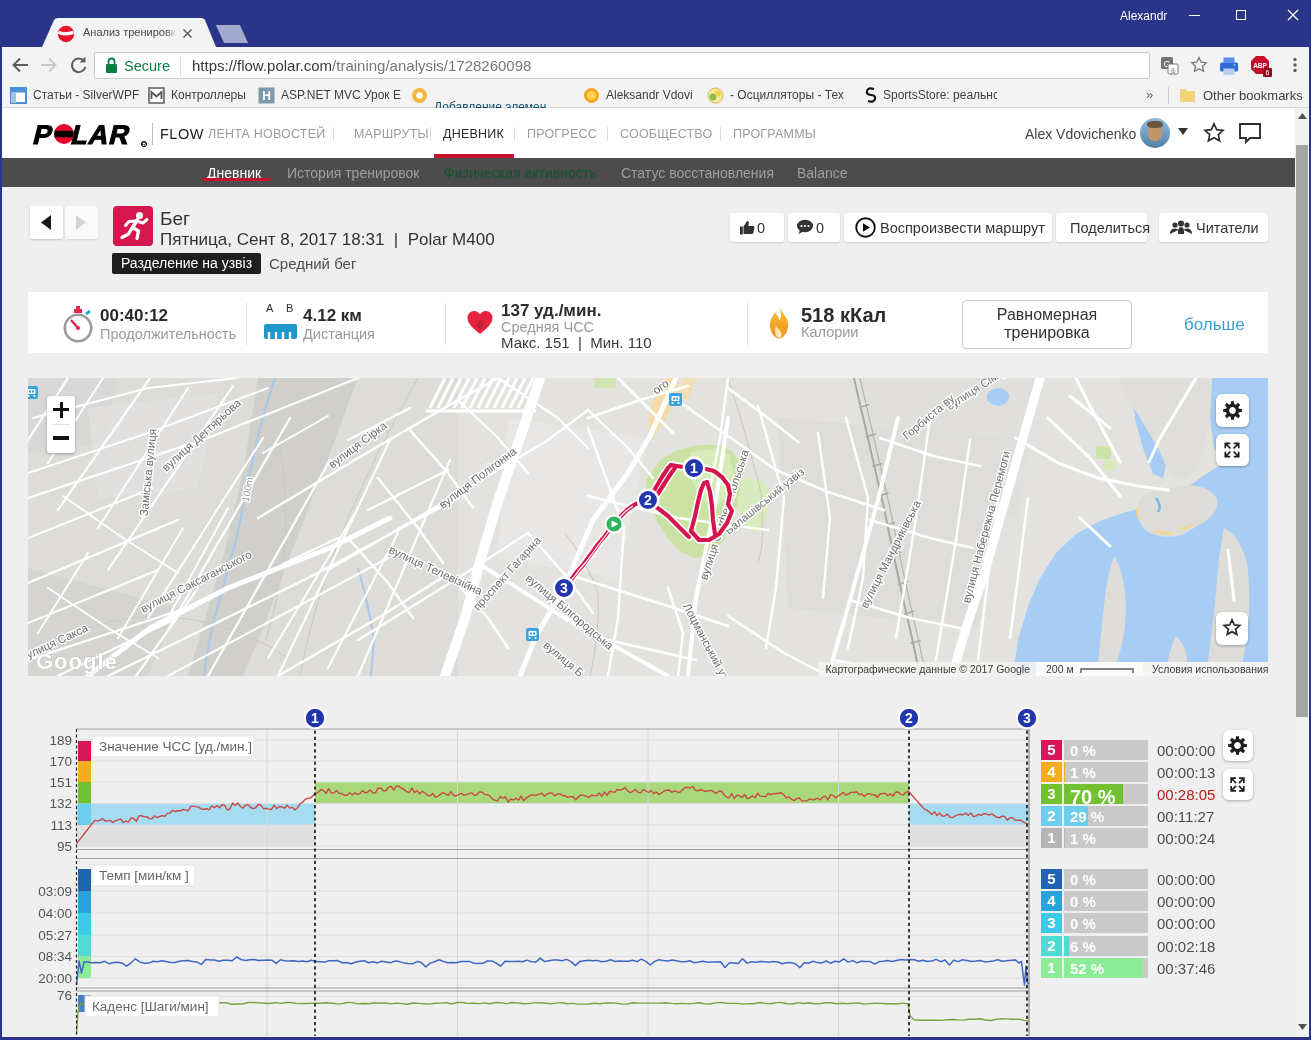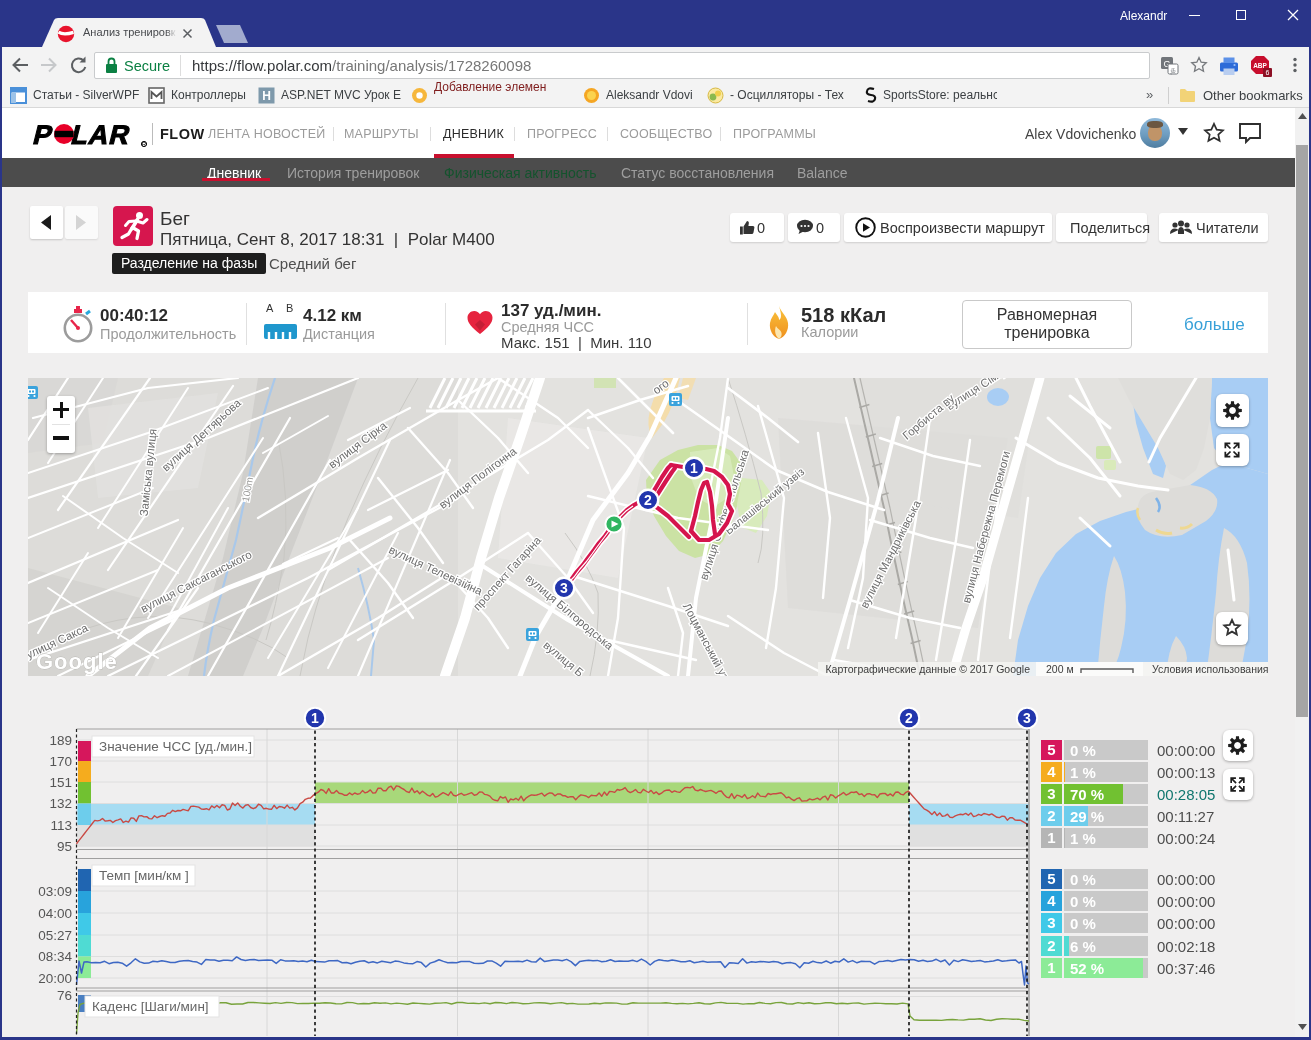--- a/index.html
+++ b/index.html
@@ -87,21 +87,21 @@
 <div class="txt" style="left:171px;top:88px;font-size:12px;color:#3c4043">Контроллеры</div>
 <svg class="abs" style="left:258px;top:87px" width="17" height="17" viewBox="0 0 17 17">
 <rect x="0.5" y="0.5" width="16" height="16" fill="#7e99ab"></rect>
 <text x="8.5" y="13" font-size="12" fill="#fff" font-weight="bold" text-anchor="middle" font-family="Liberation Sans">H</text>
   </svg>
 <div class="txt" style="left:281px;top:88px;font-size:12px;color:#3c4043">ASP.NET MVC Урок Е</div>
 <svg class="abs" style="left:411px;top:87px" width="17" height="17" viewBox="0 0 17 17">
 <circle cx="8.5" cy="8.5" r="7.5" fill="#f6b73c"></circle>
     <circle cx="8.5" cy="8.5" r="3.2" fill="#fff"></circle>
   </svg>
-<div class="txt" style="left:434px;top:80px;font-size:12px;color:#7f1d1d">Добавление элемен</div>
+<div class="txt" style="left:434px;top:100px;font-size:12px;color:#0c4a6e">Добавление элемен</div>
 <svg class="abs" style="left:583px;top:87px" width="17" height="17" viewBox="0 0 17 17">
 <circle cx="8.5" cy="8.5" r="7.5" fill="#f5a623"></circle>
     <circle cx="8.5" cy="8.5" r="4.5" fill="#fbd34e"></circle>
   </svg>
 <div class="abs" style="left:606px;top:88px;width:86px;height:15px;overflow:hidden;font-size:12px;color:#3c4043;white-space:nowrap">Aleksandr Vdovichen</div>
 <svg class="abs" style="left:707px;top:87px" width="17" height="17" viewBox="0 0 17 17">
 <circle cx="8.5" cy="8.5" r="7.5" fill="#fbe9a0" stroke="#d7b945"></circle>
     <circle cx="6" cy="10" r="3.4" fill="#8ab94e"></circle>
     <circle cx="11" cy="6.5" r="3" fill="#f0cf4a"></circle>
   </svg>
@@ -121,23 +121,23 @@
 <g transform="skewX(-14)" font-family="Liberation Sans" font-weight="bold" font-size="27" fill="#000" stroke="#000" stroke-width="1.1">
 <text x="10" y="25">P</text>
 <text x="48" y="25" style="letter-spacing:1px">LAR</text>
 </g>
 <circle cx="36" cy="15" r="10" fill="#e80028"></circle>
 <rect x="26.5" y="11.8" width="19" height="6.4" fill="#000"></rect>
 <circle cx="116" cy="25" r="2.6" fill="none" stroke="#000" stroke-width="1"></circle>
 <text x="116" y="27.2" font-size="6" text-anchor="middle" font-family="Liberation Sans" fill="#000">R</text>
 </svg>
 <div class="abs" style="left:152px;top:123px;width:1px;height:22px;background:#bbb"></div>
-<div class="txt" style="left:160px;top:126px;font-size:14.5px;font-weight:bold;color:#1d1d1d;letter-spacing:.5px">FLOW</div>
+<div class="txt" style="left:160px;top:126px;font-size:14.5px;font-weight:normal;color:#1d1d1d;letter-spacing:.5px">FLOW</div>
 <div class="txt" style="left:208px;top:127px;font-size:12.5px;color:#9b9b9b;letter-spacing:.2px">ЛЕНТА НОВОСТЕЙ</div>
-<div class="txt" style="left:344px;top:127px;font-size:12.5px;color:#9b9b9b;letter-spacing:.2px">МАРШРУТЫ</div>
+<div class="txt" style="left:354px;top:127px;font-size:12.5px;color:#9b9b9b;letter-spacing:.2px">МАРШРУТЫ</div>
 <div class="txt" style="left:443px;top:127px;font-size:12.5px;color:#2b2b2b;letter-spacing:.2px">ДНЕВНИК</div>
 <div class="txt" style="left:527px;top:127px;font-size:12.5px;color:#9b9b9b;letter-spacing:.2px">ПРОГРЕСС</div>
 <div class="txt" style="left:620px;top:127px;font-size:12.5px;color:#9b9b9b;letter-spacing:.2px">СООБЩЕСТВО</div>
 <div class="txt" style="left:733px;top:127px;font-size:12.5px;color:#9b9b9b;letter-spacing:.2px">ПРОГРАММЫ</div>
 <div class="abs" style="left:333px;top:127px;width:1px;height:14px;background:#ddd"></div>
 <div class="abs" style="left:430px;top:127px;width:1px;height:14px;background:#ddd"></div>
 <div class="abs" style="left:514px;top:127px;width:1px;height:14px;background:#ddd"></div>
 <div class="abs" style="left:607px;top:127px;width:1px;height:14px;background:#ddd"></div>
 <div class="abs" style="left:720px;top:127px;width:1px;height:14px;background:#ddd"></div>
 <div class="abs" style="left:434px;top:154px;width:80px;height:4px;background:#c8102e"></div>
@@ -174,21 +174,21 @@
 <svg class="abs" style="left:118px;top:210px" width="31" height="32" viewBox="0 0 31 32">
 <circle cx="21.5" cy="5.5" r="3.5" fill="#fff"></circle>
 <path d="M19.5 9.5 L14 18.5" stroke="#fff" stroke-width="3.6" fill="none" stroke-linecap="round"></path>
 <path d="M18.5 11 l6.5 2 4 -3.5" stroke="#fff" stroke-width="3" fill="none" stroke-linecap="round" stroke-linejoin="round"></path>
 <path d="M18 11 l-7 0.5 -3.5 4" stroke="#fff" stroke-width="3" fill="none" stroke-linecap="round" stroke-linejoin="round"></path>
 <path d="M14.5 17.5 l6 3.5 -1.5 7.5" stroke="#fff" stroke-width="3.3" fill="none" stroke-linecap="round" stroke-linejoin="round"></path>
 <path d="M14 18 l-3.5 6 -6.5 3.5" stroke="#fff" stroke-width="3.3" fill="none" stroke-linecap="round" stroke-linejoin="round"></path>
 </svg>
 <div class="txt" style="left:160px;top:208px;font-size:19px;color:#333">Бег</div>
 <div class="txt" style="left:160px;top:230px;font-size:17px;color:#333">Пятница, Сент 8, 2017 18:31&nbsp;&nbsp;|&nbsp;&nbsp;Polar M400</div>
-<div class="abs" style="left:112px;top:253px;height:21px;background:#1e1e1e;border-radius:2px;padding:2px 9px 0;font-size:14px;color:#fff;white-space:nowrap">Разделение на фазы</div>
+<div class="abs" style="left:112px;top:253px;height:21px;background:#1e1e1e;border-radius:2px;padding:2px 9px 0;font-size:14px;color:#fff;white-space:nowrap">Разделение на узвіз</div>
 <div class="txt" style="left:269px;top:255px;font-size:15px;color:#4f4f4f">Средний бег</div>
 <div class="abs" style="left:730px;top:213px;width:54px;height:29px;background:#fff;border-radius:3px;box-shadow:0 1px 2px rgba(0,0,0,.14)"></div>
 <svg class="abs" style="left:739px;top:219px" width="17" height="17" viewBox="0 0 17 17">
  <path d="M1 7.5 h2.8 v8 H1 z M4.5 15 V7.5 L8 2 q1.8 0 1.9 1.7 L9.4 7 h4.6 q1.6 0 1.4 1.6 l-.9 4.9 q-.3 1.5 -1.8 1.5 z" fill="#333"></path>
   </svg>
 <div class="txt" style="left:757px;top:220px;font-size:14.5px;color:#333">0</div>
 <div class="abs" style="left:788px;top:213px;width:52px;height:29px;background:#fff;border-radius:3px;box-shadow:0 1px 2px rgba(0,0,0,.14)"></div>
 <svg class="abs" style="left:796px;top:219px" width="18" height="16" viewBox="0 0 18 16">
  <ellipse cx="9" cy="7" rx="8" ry="6.2" fill="#333"></ellipse>
     <path d="M4 11 l-1.5 4 5-2.5 z" fill="#333"></path>
@@ -567,22 +567,22 @@
 <div class="txt" style="left:1070px;top:742px;font-size:15px;font-weight:bold;color:#fff">0 %</div>
 <div class="txt" style="left:1157px;top:742px;font-size:15px;color:#4d4d4d">00:00:00</div>
 <div class="abs" style="left:1041px;top:762px;width:21px;height:20px;background:#f5ac1e;color:#fff;font-size:15px;font-weight:bold;text-align:center;line-height:20px">4</div>
 <div class="abs" style="left:1064px;top:762px;width:84px;height:20px;background:#c9c9c9"></div>
 <div class="abs" style="left:1064px;top:762px;width:1px;height:20px;background:#f5ac1e"></div>
 <div class="txt" style="left:1070px;top:764px;font-size:15px;font-weight:bold;color:#fff">1 %</div>
 <div class="txt" style="left:1157px;top:764px;font-size:15px;color:#4d4d4d">00:00:13</div>
 <div class="abs" style="left:1041px;top:784px;width:21px;height:20px;background:#71c131;color:#fff;font-size:15px;font-weight:bold;text-align:center;line-height:20px">3</div>
 <div class="abs" style="left:1064px;top:784px;width:84px;height:20px;background:#c9c9c9"></div>
 <div class="abs" style="left:1064px;top:784px;width:59px;height:20px;background:#71c131"></div>
-<div class="txt" style="left:1070px;top:786px;font-size:15px;font-weight:bold;color:#fff">70 %</div>
-<div class="txt" style="left:1157px;top:786px;font-size:15px;color:#0f766e">00:28:05</div>
+<div class="txt" style="left:1070px;top:786px;font-size:20px;font-weight:bold;color:#fff">70 %</div>
+<div class="txt" style="left:1157px;top:786px;font-size:15px;color:#b91c1c">00:28:05</div>
 <div class="abs" style="left:1041px;top:806px;width:21px;height:20px;background:#6dcdec;color:#fff;font-size:15px;font-weight:bold;text-align:center;line-height:20px">2</div>
 <div class="abs" style="left:1064px;top:806px;width:84px;height:20px;background:#c9c9c9"></div>
 <div class="abs" style="left:1064px;top:806px;width:24px;height:20px;background:#6dcdec"></div>
 <div class="txt" style="left:1070px;top:808px;font-size:15px;font-weight:bold;color:#fff">29 %</div>
 <div class="txt" style="left:1157px;top:808px;font-size:15px;color:#4d4d4d">00:11:27</div>
 <div class="abs" style="left:1041px;top:828px;width:21px;height:20px;background:#b5b5b5;color:#fff;font-size:15px;font-weight:bold;text-align:center;line-height:20px">1</div>
 <div class="abs" style="left:1064px;top:828px;width:84px;height:20px;background:#c9c9c9"></div>
 <div class="abs" style="left:1064px;top:828px;width:1px;height:20px;background:#b5b5b5"></div>
 <div class="txt" style="left:1070px;top:830px;font-size:15px;font-weight:bold;color:#fff">1 %</div>
 <div class="txt" style="left:1157px;top:830px;font-size:15px;color:#4d4d4d">00:00:24</div>

